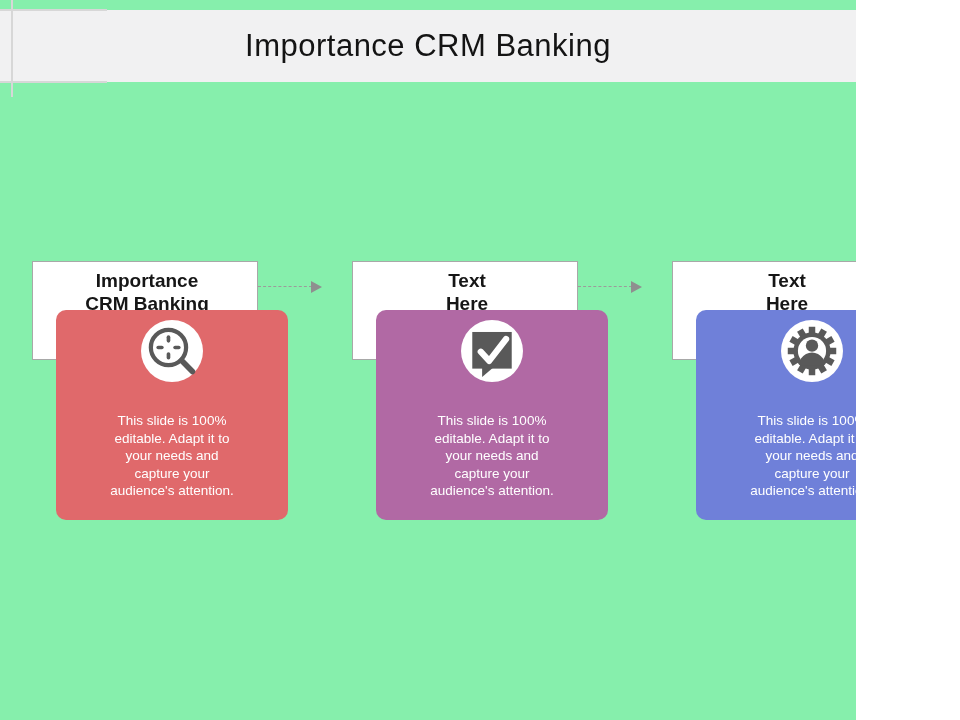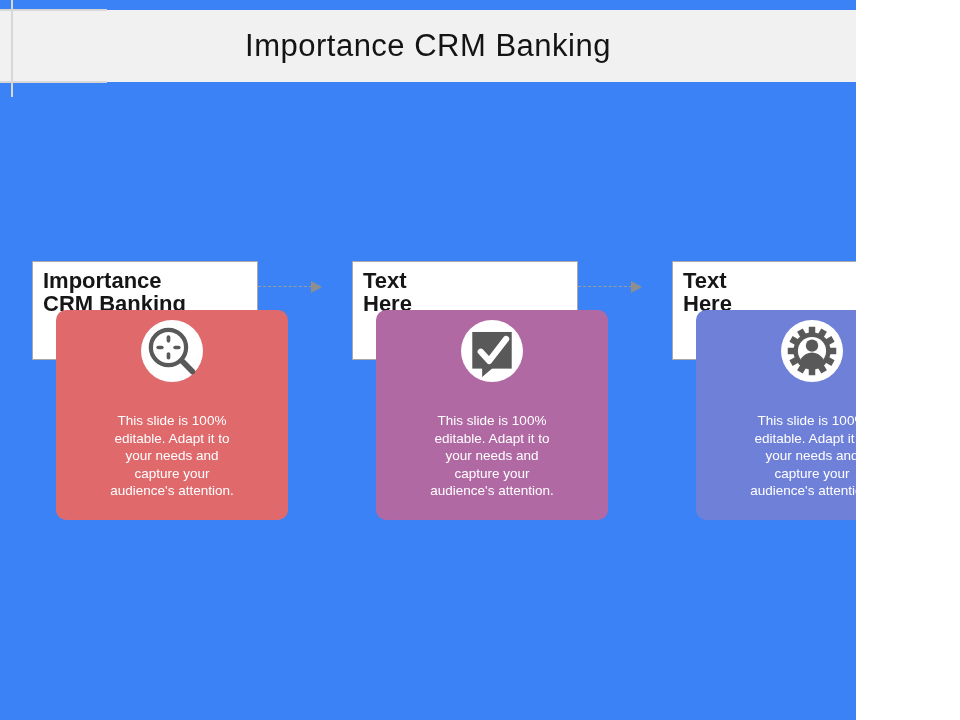--- a/index.html
+++ b/index.html
@@ -3,21 +3,21 @@
 <meta charset="utf-8">
 <style>
   * { margin: 0; padding: 0; box-sizing: border-box; }
   html, body { background: #ffffff; }
   body { font-family: "Liberation Sans", sans-serif; }
 
   .slide {
     position: relative;
     width: 856px;
     height: 720px;
-    background: #3b82f6;
+    background: #86efac;
     overflow: hidden;
   }
 
   
   .title-band {
     position: absolute;
     left: 0; top: 10px;
     width: 960px; height: 72px;
     background: #f1f1f2;
   }
@@ -51,25 +51,26 @@
     position: absolute;
     top: 261px;
     width: 226px; height: 99px;
     background: #ffffff;
     border: 1px solid #a8a8a8;
     z-index: 1;
   }
   .header-label {
     display: block;
     padding: 7px 6px 0 10px;
-    font-size: 22px;
+    font-size: 19px;
     font-weight: bold;
     line-height: 23px;
     color: #161616;
     white-space: pre-line;
+    text-align: center;
   }
   .body-rect {
     position: absolute;
     top: 310px;
     width: 232px; height: 210px;
     z-index: 2;
     border-radius: 10px;
   }
   .icon-circle {
     position: absolute;

